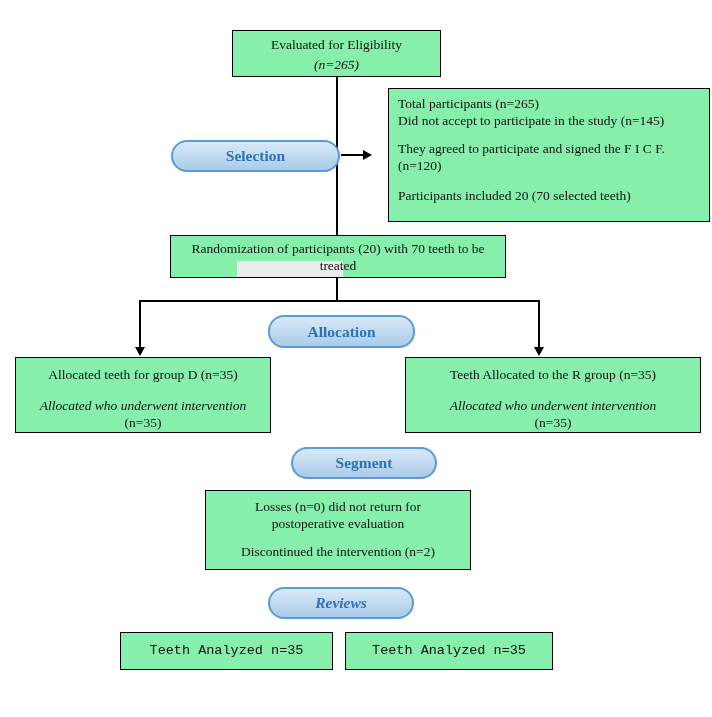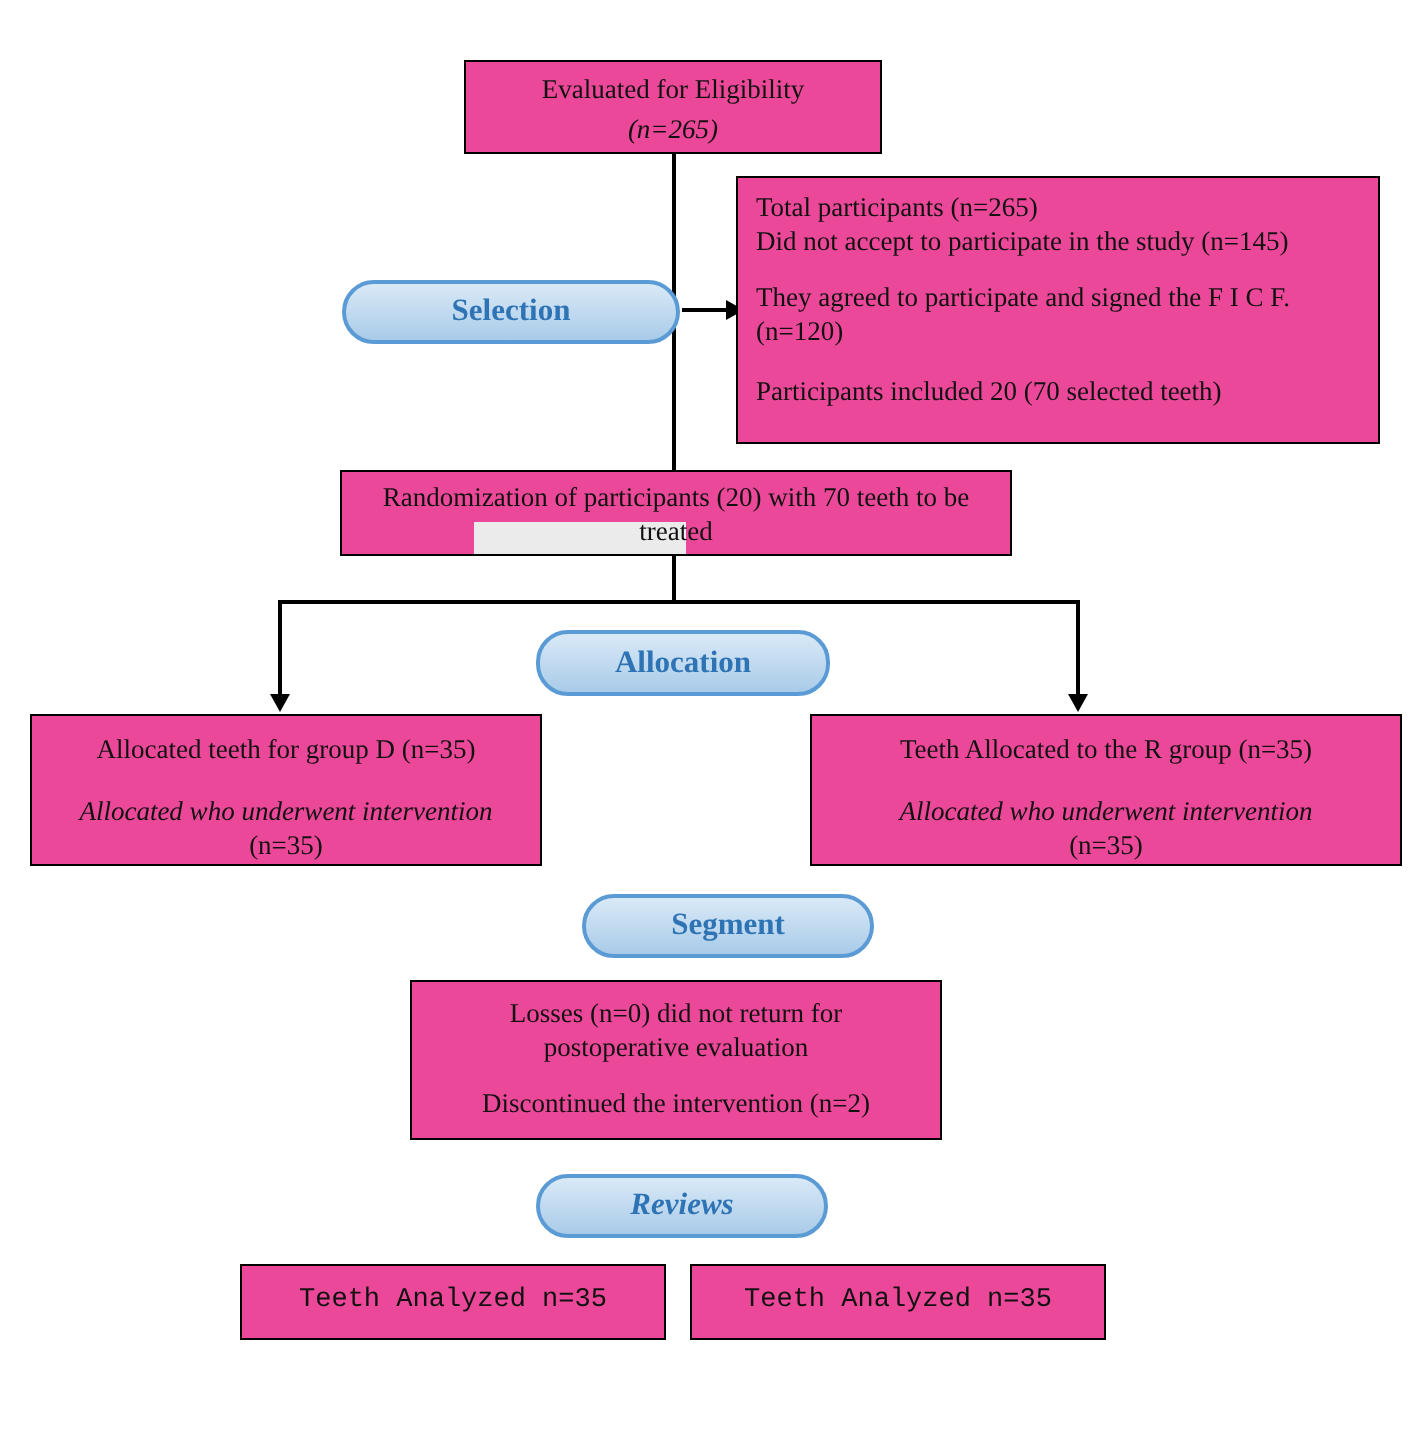--- a/index.html
+++ b/index.html
@@ -9,21 +9,21 @@
     height: 717px;
     background: #ffffff;
     font-family: "Liberation Serif", "DejaVu Serif", serif;
     color: #111111;
     overflow: hidden;
   }
   .box {
     position: absolute;
     box-sizing: border-box;
     border: 1.4px solid #000000;
-    background: #ec4899;
+    background: #86efac;
     text-align: center;
     font-size: 13.5px;
     line-height: 1.25;
   }
   .box .bline { position: relative; z-index: 1; }
   .blue-label {
     position: absolute;
     box-sizing: border-box;
     border: 2px solid #5b9bd5;
     border-radius: 16px;
@@ -34,21 +34,21 @@
     font-weight: bold;
     font-size: 15.5px;
     color: #2e74b5;
   }
   .conn { position: absolute; background: #000000; }
   .conn.v { width: 1.5px; }
   .conn.h { height: 1.5px; }
   .arrow { position: absolute; width: 0; height: 0; }
   .arrow.right { border-top: 5px solid transparent; border-bottom: 5px solid transparent; border-left: 9px solid #000000; }
   .arrow.down  { border-left: 5px solid transparent; border-right: 5px solid transparent; border-top: 9px solid #000000; }
-  .left-text { text-align: left; }
+  .left-text { text-align: left; margin-left: 20px; }
   .gray-hl {
     position: absolute;
     left: 66px; top: 25px; width: 106px; height: 16px;
     background: #ebebeb;
     z-index: 0;
   }
   .mt-gap { margin-top: 14px; font-style: italic; }
   .mt-gap-sm { margin-top: 11px; }
   .flex-center { display: flex; align-items: center; justify-content: center; font-family: Liberation Mono, monospace; }
 </style>

